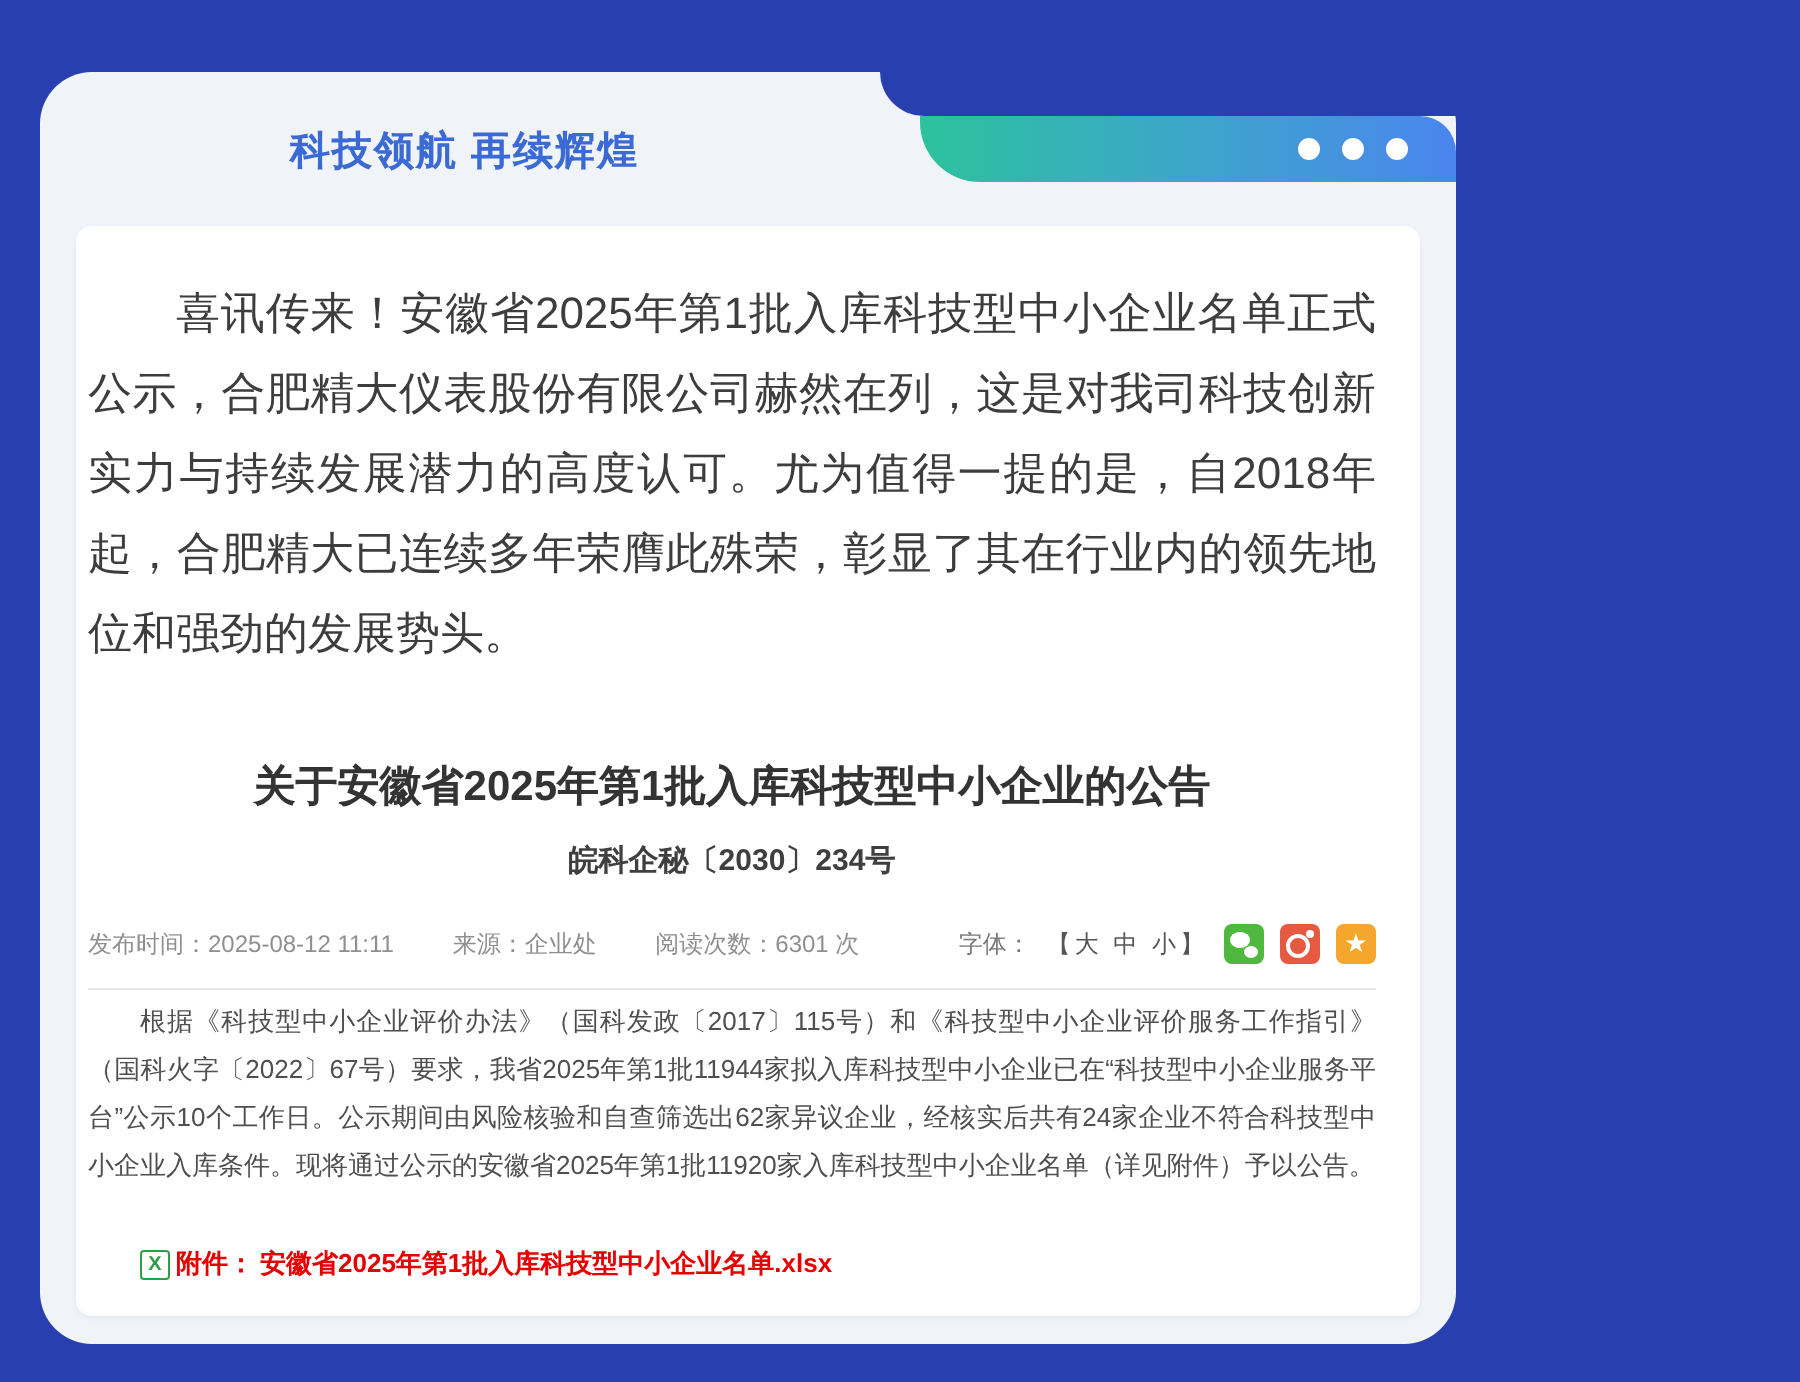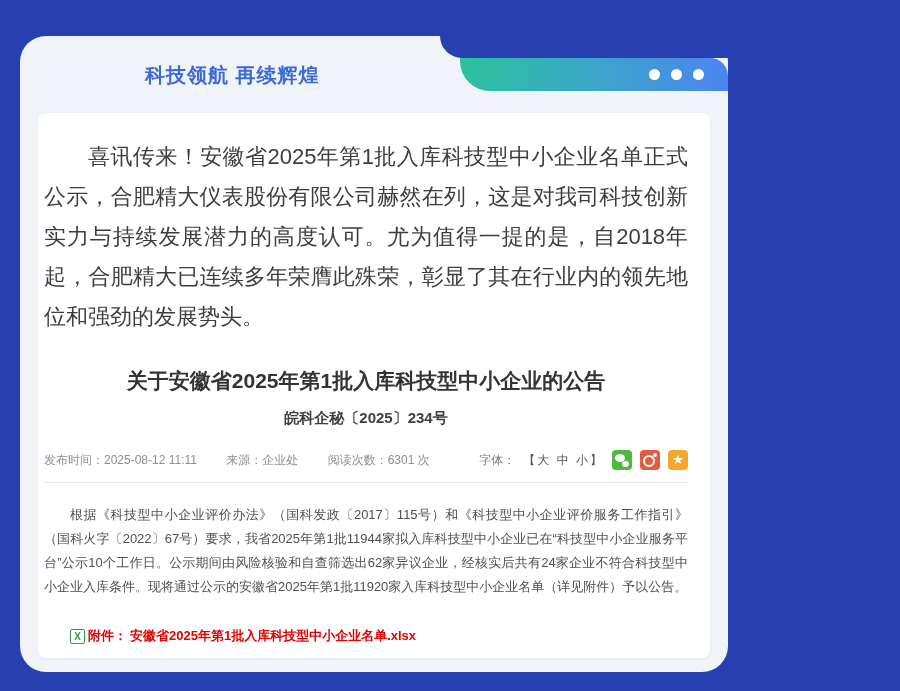--- a/index.html
+++ b/index.html
@@ -35,21 +35,21 @@
     position:absolute; left:18px; right:18px; top:77px; bottom:14px;
     background:#ffffff; border-radius:8px;
     padding:24px 22px 20px 6px;
     box-shadow:0 1px 3px rgba(30,50,120,0.06);
   }
   .intro {
     font-size:22px; line-height:40px; color:#3d3d3d;
     text-indent:2em; text-align:justify; font-weight:500;
   }
   .ann-title {
-    margin-top:30px; text-align:center;
+    margin-top:42px; text-align:center;
     font-size:21px; font-weight:bold; color:#333333;
   }
   .doc-number {
     margin-top:14px; text-align:center;
     font-size:15px; font-weight:bold; color:#3f3f3f;
   }
   .meta-row {
     margin-top:22px; display:flex; align-items:center; justify-content:space-between;
     font-size:12px; color:#8f8f8f;
     border-bottom:1px solid #e8e8e8; padding-bottom:12px;
@@ -75,21 +75,21 @@
     content:""; position:absolute; left:3px; bottom:3px; width:8px; height:8px;
     border:2px solid #ffffff; border-radius:50%;
   }
   .weibo::after {
     content:""; position:absolute; right:3px; top:3px; width:4px; height:4px;
     background:#ffffff; border-radius:50%;
   }
   .star { background:#f5a62c; color:#ffffff; font-size:13px; text-align:center; line-height:20px; }
   .salutation { margin-top:28px; font-size:13px; color:#4f4f4f; }
   .ann-body {
-    margin-top:20px; font-size:13px; line-height:24px; color:#4f4f4f;
+    margin-top:4px; font-size:13px; line-height:24px; color:#4f4f4f;
     text-indent:2em; text-align:justify;
   }
   .attachment {
     margin-top:28px; margin-left:2em;
     font-size:13px; font-weight:bold; color:#e60000;
     display:flex; align-items:center; gap:3px; cursor:pointer; width:fit-content;
   }
   .excel-icon {
     width:15px; height:15px; background:#ffffff; border:1px solid #2f9e44;
     border-radius:2px; color:#2f9e44; font-size:10px; font-weight:bold;
@@ -107,21 +107,21 @@
     <span class="dot"></span>
     <span class="dot"></span>
   </div>
   <div class="card-title">科技领航 再续辉煌</div>
 
   <div class="panel">
     <p class="intro">喜讯传来！安徽省2025年第1批入库科技型中小企业名单正式公示，合肥精大仪表股份有限公司赫然在列，这是对我司科技创新实力与持续发展潜力的高度认可。尤为值得一提的是，自2018年起，合肥精大已连续多年荣膺此殊荣，彰显了其在行业内的领先地位和强劲的发展势头。</p>
 
     <div>
       <div class="ann-title">关于安徽省2025年第1批入库科技型中小企业的公告</div>
-      <div class="doc-number">皖科企秘〔2025〕234号</div>
+      <div class="doc-number">皖科企秘〔2030〕234号</div>
 
       <div class="meta-row">
         <div class="meta-left">
           <span class="pair"><span>发布时间：</span><span>2025-08-12 11:11</span></span>
           <span class="pair"><span>来源：</span><span>企业处</span></span>
           <span class="pair"><span>阅读次数：</span><span>6301 次</span></span>
         </div>
         <div class="meta-right">
           <span>字体：</span>
           <span class="font-options">【大 中 小】</span>

